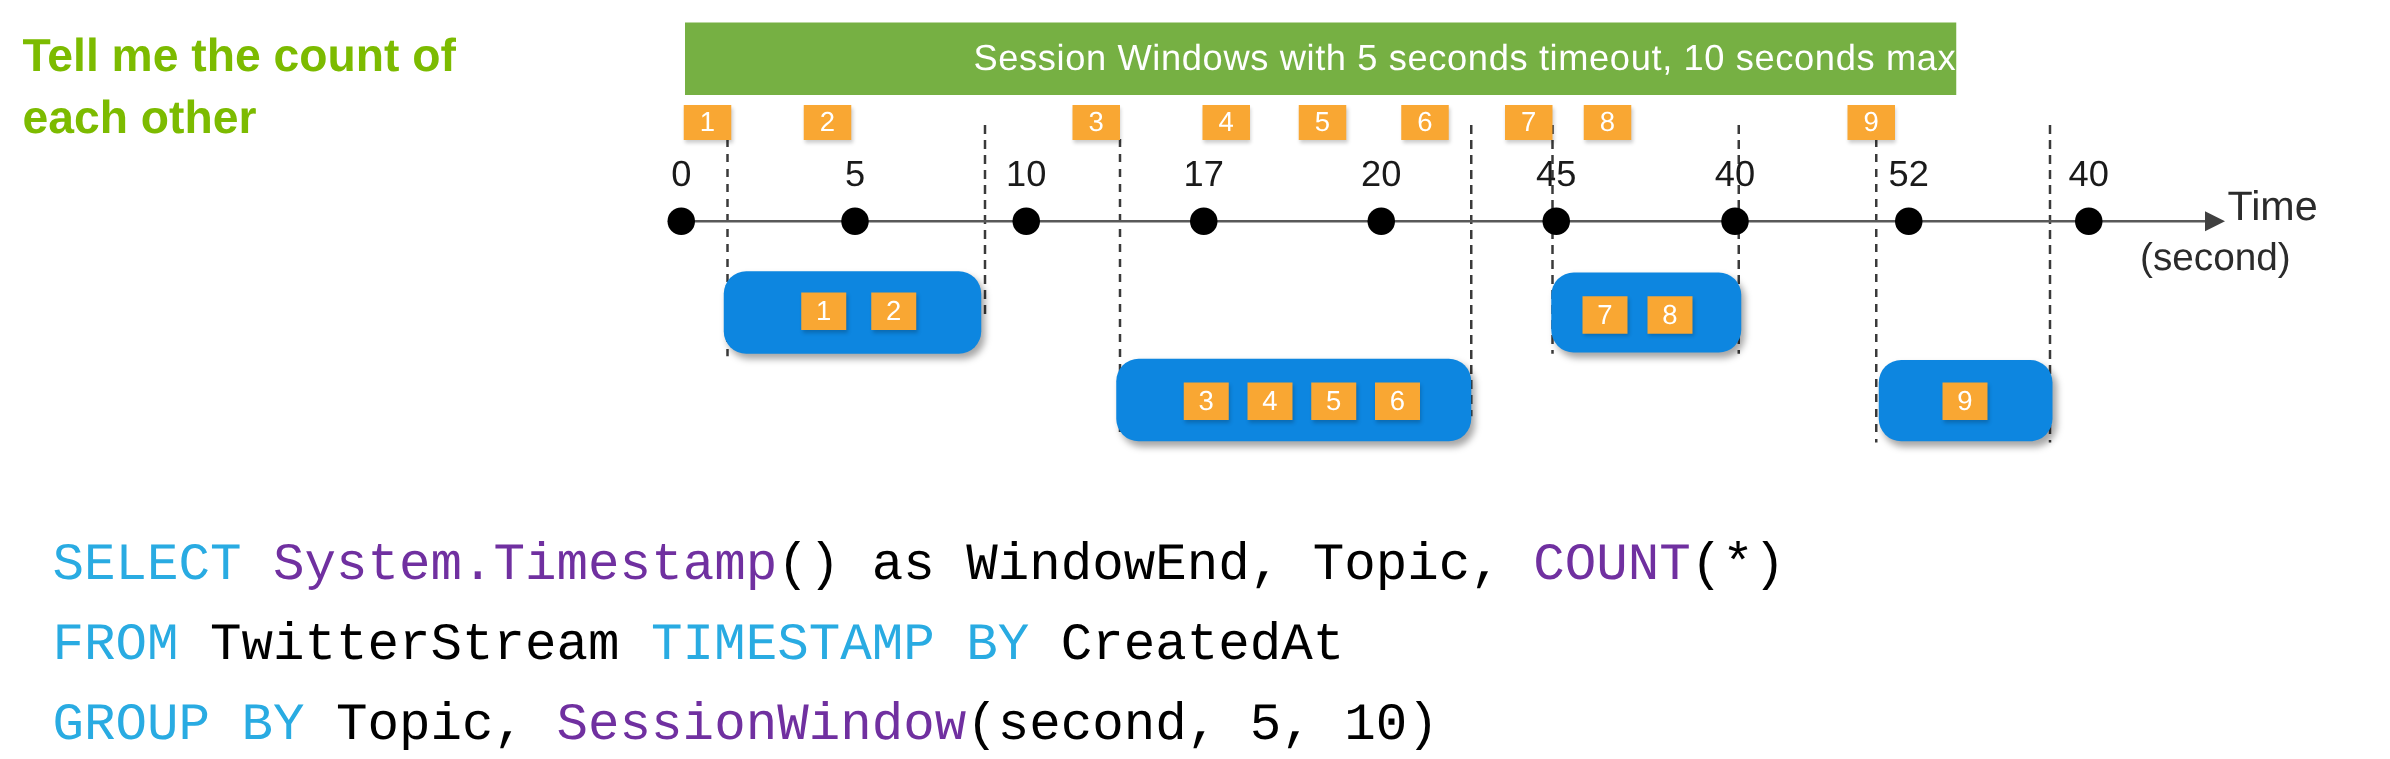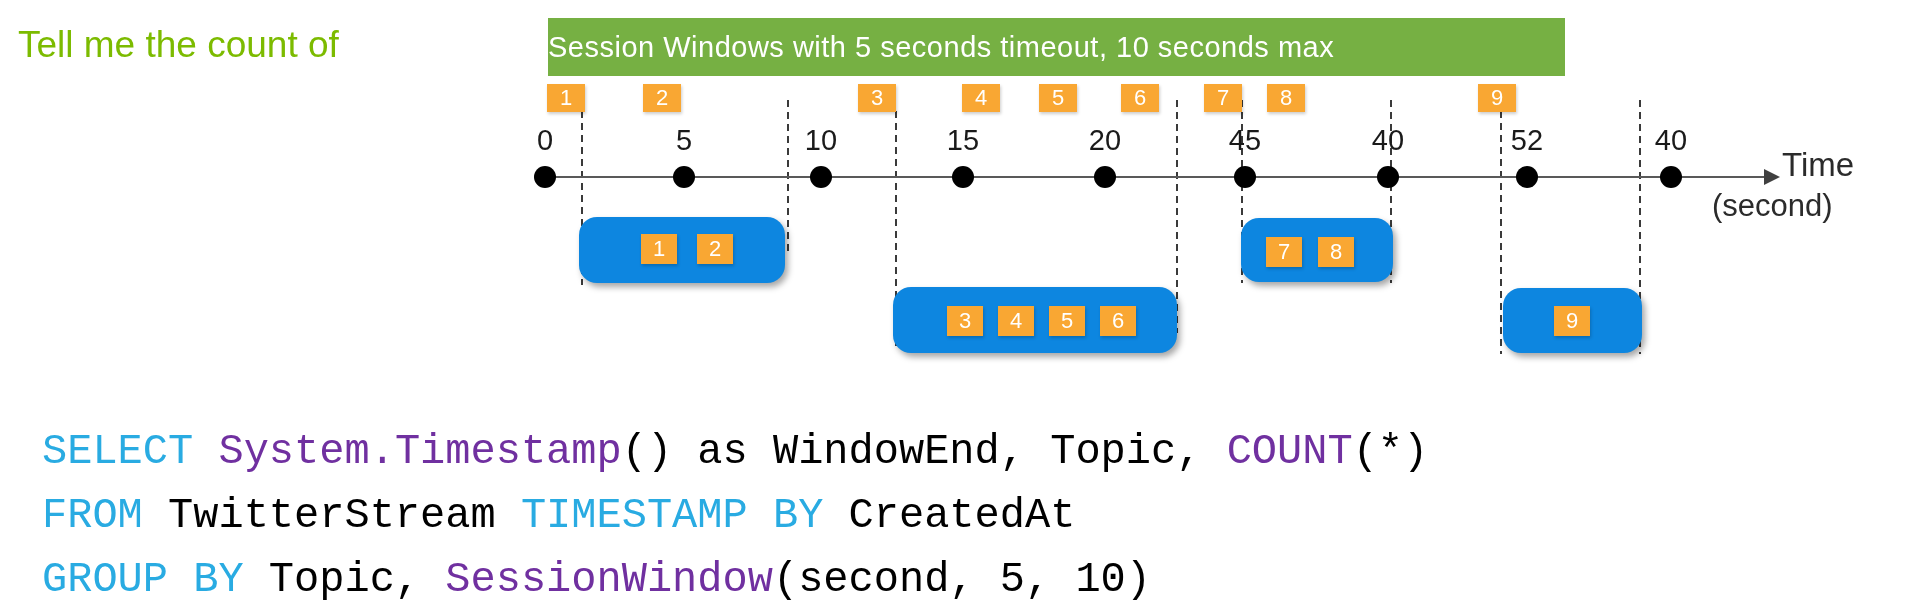--- a/index.html
+++ b/index.html
@@ -2,28 +2,28 @@
 <html style="--green-text: #7CBB00; --banner-green: #76B043; --orange: #F9A733; --blue: #0D86E0;"><head>
 <meta charset="utf-8">
 <style>
   html,body{margin:0;padding:0;background:#fff;}
   .canvas{
     position:relative;width:1912px;height:607px;overflow:hidden;background:#ffffff;
     font-family:"Liberation Sans",sans-serif;
   }
   .prompt{
     position:absolute;left:18px;top:20px;
-    font-size:37px;line-height:49px;font-weight:400;
+    font-size:37px;line-height:49px;font-weight:700;
     color:var(--green-text,#7CBB00);
   }
   .banner{
     position:absolute;left:548px;top:18px;width:1017px;height:58px;
     background:var(--banner-green,#76B043);
     color:#ffffff;font-size:29px;font-weight:300;letter-spacing:.5px;
-    text-align:left;line-height:58px;
+    text-align:right;line-height:58px;
     font-family:"Liberation Sans",sans-serif;
   }
   .diagram{position:absolute;left:0;top:0;width:1912px;height:607px;}
   .dashline{position:absolute;width:2px;
     background:repeating-linear-gradient(to bottom,#3a3a3a 0 7px,transparent 7px 12px);}
   .axisline{position:absolute;height:2px;background:#595959;}
   .arrowhead{position:absolute;width:0;height:0;
     border-top:8px solid transparent;border-bottom:8px solid transparent;
     border-left:16px solid #404040;}
   .dot{position:absolute;width:22px;height:22px;border-radius:50%;background:#000;}
@@ -44,41 +44,42 @@
     font-family:"Liberation Mono","DejaVu Sans Mono",monospace;
     font-size:42px;line-height:64px;white-space:pre;
   }
 </style>
 </head>
 <body>
 
 <div class="canvas">
   <div class="prompt" id="prompt">
       <div>Tell me the count of</div>
+      <div>each other</div>
     </div>
   <div class="banner">Session Windows with 5 seconds timeout, 10 seconds max</div>
   <div class="diagram" id="diagram">
       <div class="dashline" style="left: 581px; top: 111px; height: 174px;"></div>
       <div class="dashline" style="left: 787px; top: 100px; height: 152px;"></div>
       <div class="dashline" style="left: 895px; top: 111px; height: 239px;"></div>
       <div class="dashline" style="left: 1176px; top: 100px; height: 233px;"></div>
       <div class="dashline" style="left: 1241px; top: 100px; height: 183px;"></div>
       <div class="dashline" style="left: 1390px; top: 100px; height: 183px;"></div>
       <div class="dashline" style="left: 1500px; top: 111px; height: 243px;"></div>
       <div class="dashline" style="left: 1639px; top: 100px; height: 254px;"></div>
       <div class="axisline" style="left: 545px; top: 176px; width: 1221px;"></div>
       <div class="arrowhead" style="left: 1764px; top: 169px;"></div>
       <div class="dot" style="left: 534px; top: 166px;"></div>
       <div class="ticklabel" style="left: 545px; top: 124px;">0</div>
       <div class="dot" style="left: 673px; top: 166px;"></div>
       <div class="ticklabel" style="left: 684px; top: 124px;">5</div>
       <div class="dot" style="left: 810px; top: 166px;"></div>
       <div class="ticklabel" style="left: 821px; top: 124px;">10</div>
       <div class="dot" style="left: 952px; top: 166px;"></div>
-      <div class="ticklabel" style="left: 963px; top: 124px;">15</div>
+      <div class="ticklabel" style="left: 963px; top: 124px;">17</div>
       <div class="dot" style="left: 1094px; top: 166px;"></div>
       <div class="ticklabel" style="left: 1105px; top: 124px;">20</div>
       <div class="dot" style="left: 1234px; top: 166px;"></div>
       <div class="ticklabel" style="left: 1245px; top: 124px;">45</div>
       <div class="dot" style="left: 1377px; top: 166px;"></div>
       <div class="ticklabel" style="left: 1388px; top: 124px;">40</div>
       <div class="dot" style="left: 1516px; top: 166px;"></div>
       <div class="ticklabel" style="left: 1527px; top: 124px;">52</div>
       <div class="dot" style="left: 1660px; top: 166px;"></div>
       <div class="ticklabel" style="left: 1671px; top: 124px;">40</div>

